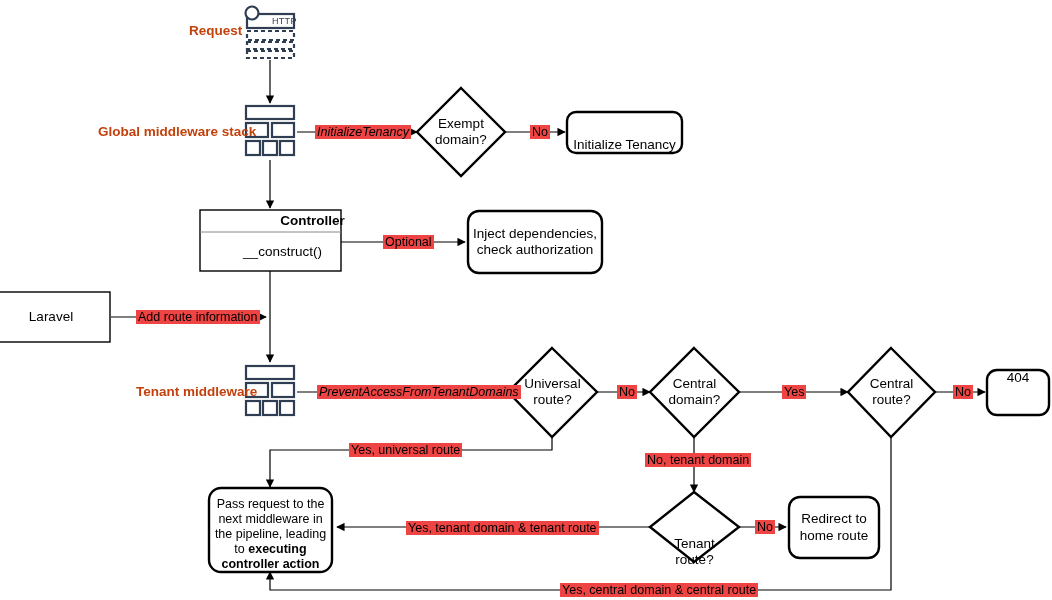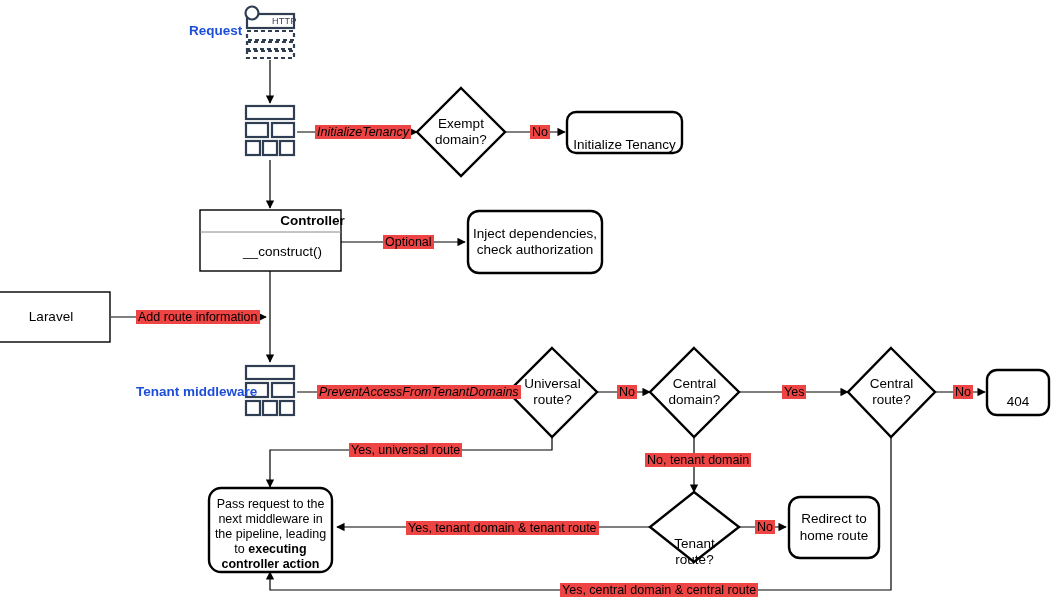--- a/index.html
+++ b/index.html
@@ -62,21 +62,21 @@
     line-height: 14px;
     white-space: nowrap;
   }
   .edge-label.italic {
     font-style: italic;
   }
   .side-label {
     position: absolute;
     font-size: 13.5px;
     font-weight: bold;
-    color: #1d4ed8;
+    color: #c2410c;
     white-space: nowrap;
     line-height: 16px;
   }
   .ctrl-title {
     font-weight: bold;
     font-size: 13.5px;
     color: #000000;
     padding-left: 42px;
   }
   .node-text {
@@ -194,20 +194,21 @@
 
     <polygon class="diamond" points="694,492 739,527 694,562 650,527"></polygon>
 
     <rect class="node-shape" x="789" y="497" width="90" height="61" rx="11" ry="11"></rect>
 
     <rect class="node-shape" x="209" y="488" width="123" height="84" rx="12" ry="12"></rect>
   </svg>
 
   <div class="side-label" style="left:189px; top:23px;">Request</div>
 
+  <div class="side-label" style="left:98px; top:124px;">Global middleware stack</div>
 
   <div class="side-label" style="left:136px; top:384px;">Tenant middleware</div>
 
   <div class="http-label" style="left:272px; top:16px;">HTTP</div>
 
   <div class="node-text" style="left:417px; top:110px; width:88px; height:44px;">
     <span>Exempt</span>
     <span>domain?</span>
   </div>
 
@@ -239,21 +240,21 @@
   <div class="node-text" style="left:650px; top:370px; width:89px; height:44px;">
     <span>Central</span>
     <span>domain?</span>
   </div>
 
   <div class="node-text" style="left:848px; top:370px; width:87px; height:44px;">
     <span>Central</span>
     <span>route?</span>
   </div>
 
-  <div class="node-text" style="left:987px; top:380px; width:62px; height:45px;align-items:center;">
+  <div class="node-text" style="left:987px; top:356px; width:62px; height:45px;align-items:center;">
     <span>404</span>
   </div>
 
   <div class="node-text" style="left:650px; top:505px; width:89px; height:44px;margin-top:25px;">
     <span>Tenant</span>
     <span>route?</span>
   </div>
 
   <div class="node-text" style="left:789px; top:497px; width:90px; height:61px;">
     <span>Redirect to</span>

